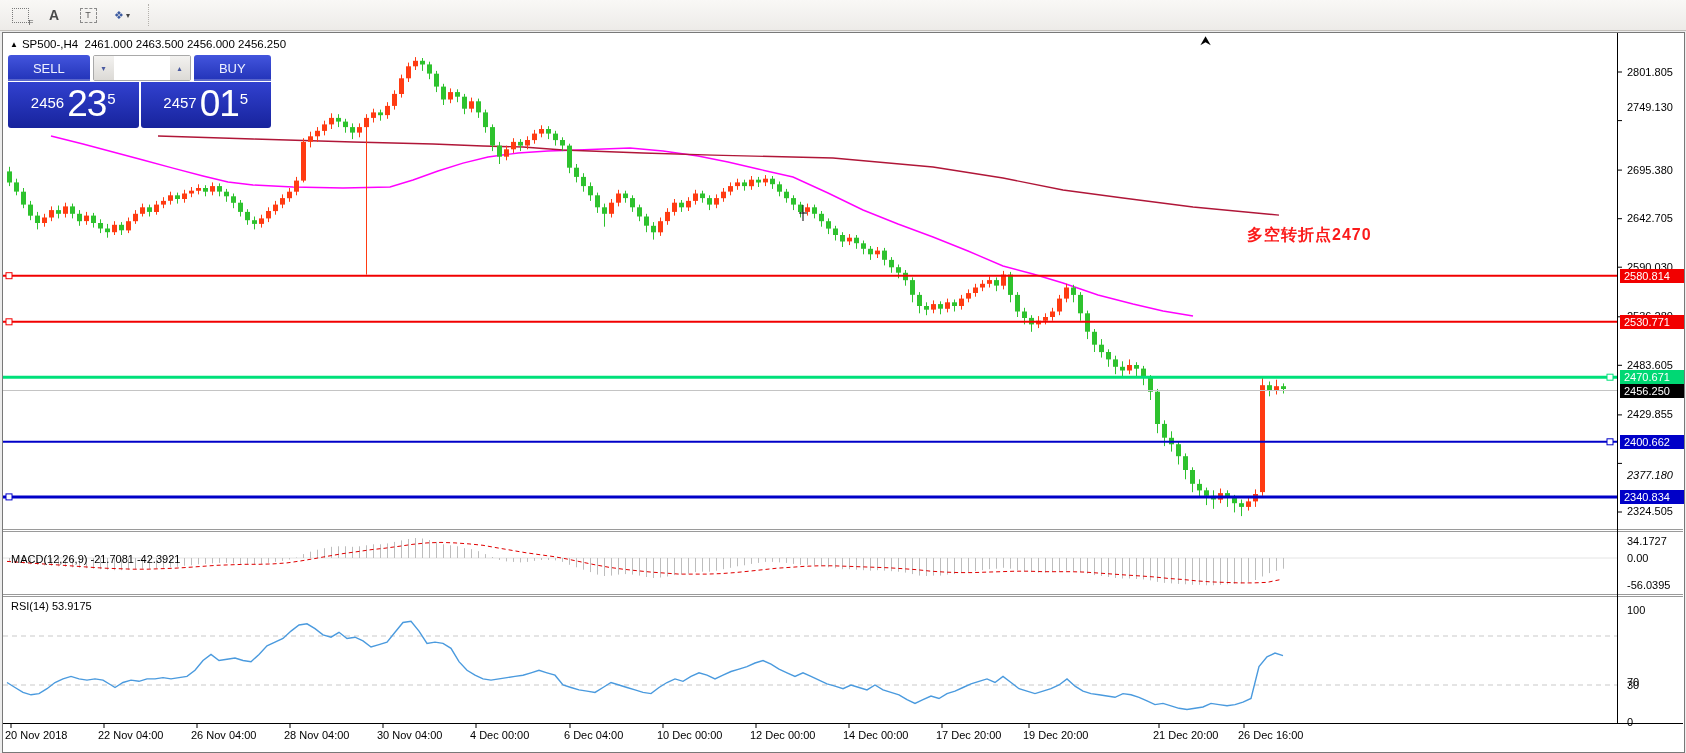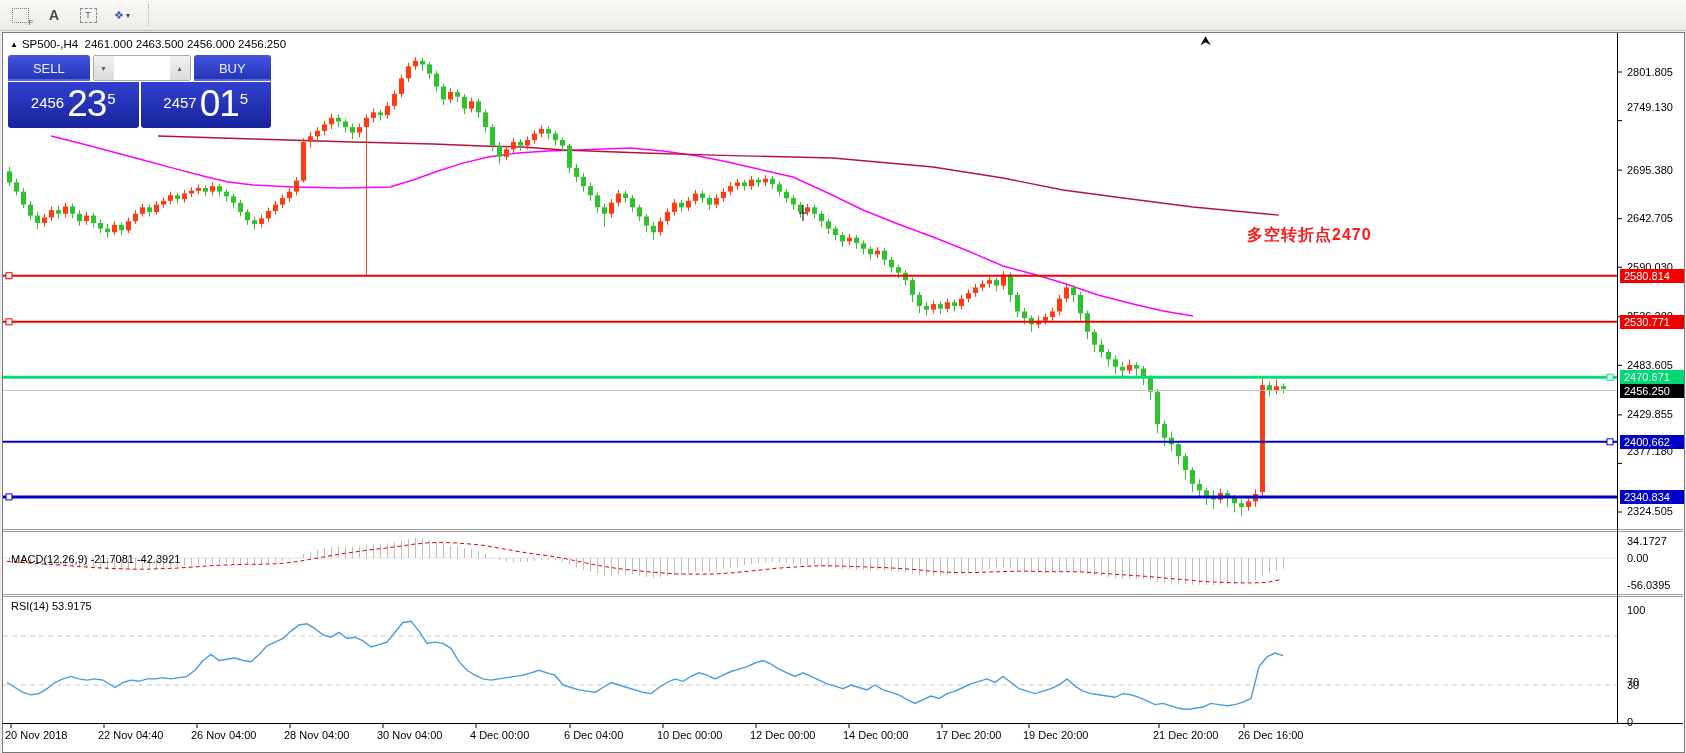--- a/index.html
+++ b/index.html
@@ -718,41 +718,41 @@
 
     <div id="axis-labels">
         <div class="ax-lbl" style="top: 33px;">2801.805</div>
         <div class="ax-lbl" style="top: 68px;">2749.130</div>
         <div class="ax-lbl" style="top: 131px;">2695.380</div>
         <div class="ax-lbl" style="top: 179px;">2642.705</div>
         <div class="ax-lbl" style="top: 228px;">2590.030</div>
         <div class="ax-lbl" style="top: 277px;">2536.280</div>
         <div class="ax-lbl" style="top: 326px;">2483.605</div>
         <div class="ax-lbl" style="top: 375px;">2429.855</div>
-        <div class="ax-lbl" style="top: 412px;">2377.180</div>
+        <div class="ax-lbl" style="top: 436px; font-style: italic;">2377.180</div>
         <div class="ax-lbl" style="top: 472px;">2324.505</div>
         <div class="ax-lbl" style="top: 502px;">34.1727</div>
         <div class="ax-lbl" style="top: 519px;">0.00</div>
         <div class="ax-lbl" style="top: 546px;">-56.0395</div>
         <div class="ax-lbl" style="top: 571px;">100</div>
         <div class="ax-lbl" style="top: 597px; margin-top: 46px;">70</div>
         <div class="ax-lbl" style="top: 646px;">30</div>
         <div class="ax-lbl" style="top: 683px;">0</div>
       </div>
     <div id="badges">
         <div class="badge" style="top: 236px; background: rgb(242, 0, 0); color: rgb(255, 255, 255);">2580.814</div>
         <div class="badge" style="top: 282px; background: rgb(242, 0, 0); color: rgb(255, 255, 255);">2530.771</div>
         <div class="badge" style="top: 337px; background: rgb(0, 216, 116); color: rgb(255, 255, 255);">2470.671</div>
         <div class="badge" style="top: 351px; background: rgb(0, 0, 0); color: rgb(255, 255, 255);">2456.250</div>
         <div class="badge" style="top: 402px; background: rgb(0, 0, 200); color: rgb(255, 255, 255);">2400.662</div>
         <div class="badge" style="top: 457px; background: rgb(0, 0, 200); color: rgb(255, 255, 255);">2340.834</div>
       </div>
     <div id="time-labels">
         <div class="t-lbl" style="left: 2px;">20 Nov 2018</div>
-        <div class="t-lbl" style="left: 95px;">22 Nov 04:40</div>
+        <div class="t-lbl" style="left: 95px;">22 Nov 04:00</div>
         <div class="t-lbl" style="left: 188px;">26 Nov 04:00</div>
         <div class="t-lbl" style="left: 281px;">28 Nov 04:00</div>
         <div class="t-lbl" style="left: 374px;">30 Nov 04:00</div>
         <div class="t-lbl" style="left: 467px;">4 Dec 00:00</div>
         <div class="t-lbl" style="left: 561px;">6 Dec 04:00</div>
         <div class="t-lbl" style="left: 654px;">10 Dec 00:00</div>
         <div class="t-lbl" style="left: 747px;">12 Dec 00:00</div>
         <div class="t-lbl" style="left: 840px;">14 Dec 00:00</div>
         <div class="t-lbl" style="left: 933px;">17 Dec 20:00</div>
         <div class="t-lbl" style="left: 1020px;">19 Dec 20:00</div>

